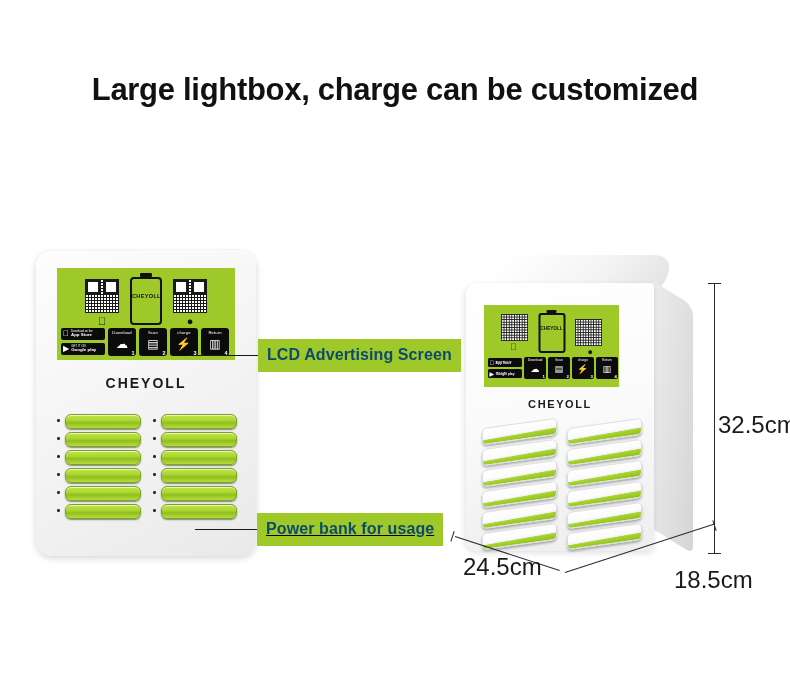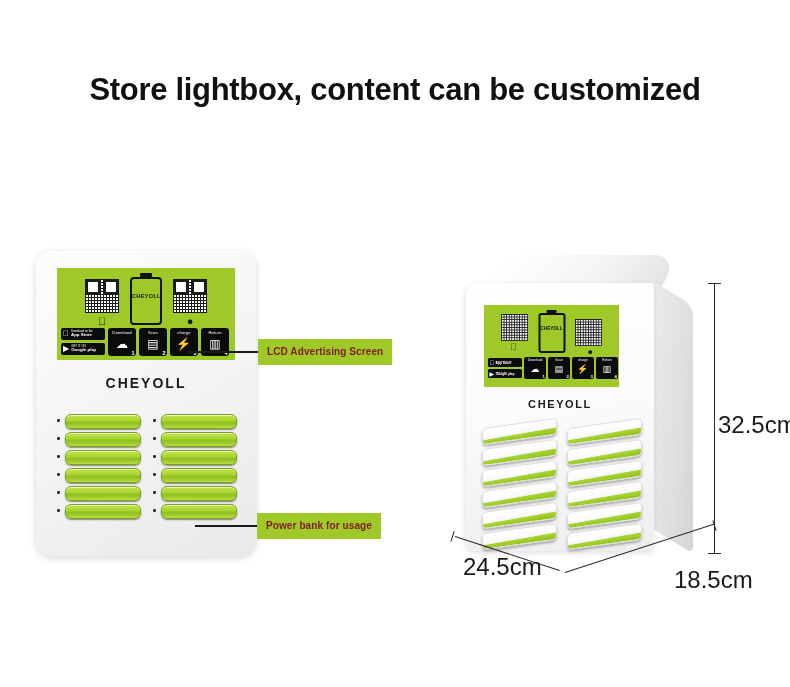--- a/index.html
+++ b/index.html
@@ -95,26 +95,26 @@
     height:13px;border-radius:6px;
     background:linear-gradient(180deg,#c3e24e 0%,#a9d62f 42%,#8fbe1e 60%,#b7dd3e 100%);
     box-shadow:0 1px 1.5px rgba(0,0,0,.45), inset 0 1px 0 rgba(255,255,255,.65);
     border:0.5px solid #79a517;
   }
 
   
   .callout{position:absolute;display:flex;align-items:center;}
   .callout .lead{height:1.5px;background:#1a1a1a;}
   .callout .chip{
-    background:#9ec928;color:#7f1d1d;font-weight:bold;font-size:10px;
+    background:#9ec928;color:#0c4a6e;font-weight:bold;font-size:16px;
     padding:7px 9px 8px;white-space:nowrap;letter-spacing:.1px;
   }
   .callout-lcd{left:188px;top:339px;}
   .callout-lcd .lead{width:70px;}
-  .callout-pb{left:195px;top:513px;}
+  .callout-pb{left:195px;top:513px;text-decoration:underline;}
   .callout-pb .lead{width:62px;}
 
   
   .device3d{position:absolute;left:440px;top:255px;width:300px;height:320px;}
   .d3-top{
     position:absolute;left:46px;top:0px;width:174px;height:34px;
     background:linear-gradient(100deg,#ffffff 0%,#f4f4f4 60%,#e4e4e4 100%);
     border-radius:16px 26px 0 0;
     transform:skewX(-31deg);transform-origin:bottom left;
   }
@@ -187,21 +187,21 @@
   .dim-line{position:absolute;background:#2b2b2b;}
   .dim-v{width:1.2px;}
   .dim-tick{position:absolute;background:#2b2b2b;}
   .dim-label{position:absolute;font-size:24px;color:#1a1a1a;white-space:nowrap;}
 </style>
 </head>
 <body>
 
 <div class="stage">
 
-  <div class="title">Store lightbox, content can be customized</div>
+  <div class="title">Large lightbox, charge can be customized</div>
 
   <div class="device-flat">
 
     <div class="screen">
       <div class="screen-top">
         <div class="qr qr-l"></div>
         <div class="plat-icon plat-l"></div>
 
         <div class="battlogo">
           <span>CHEYOLL</span>

